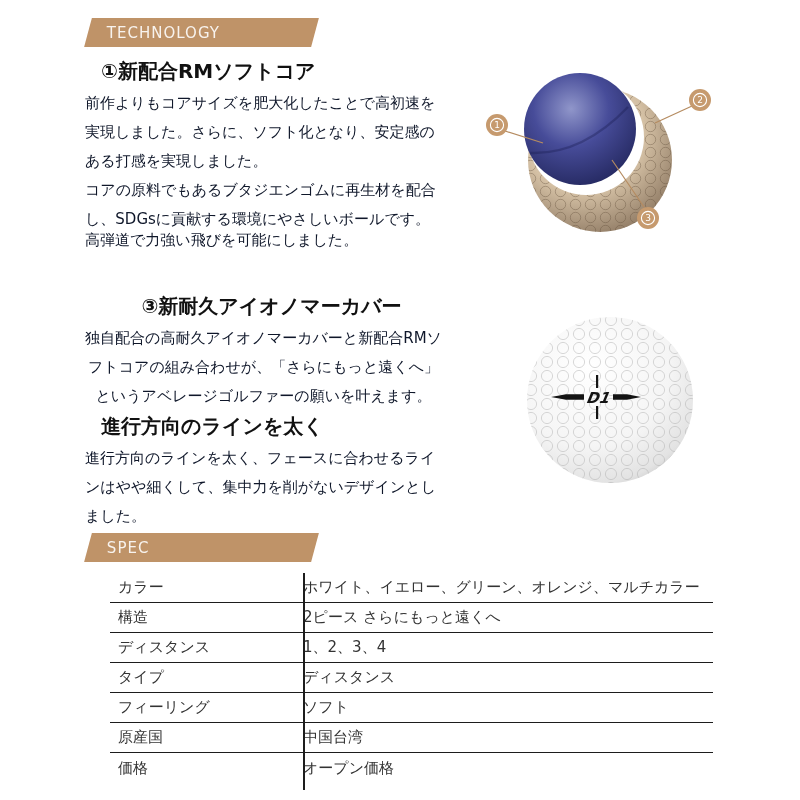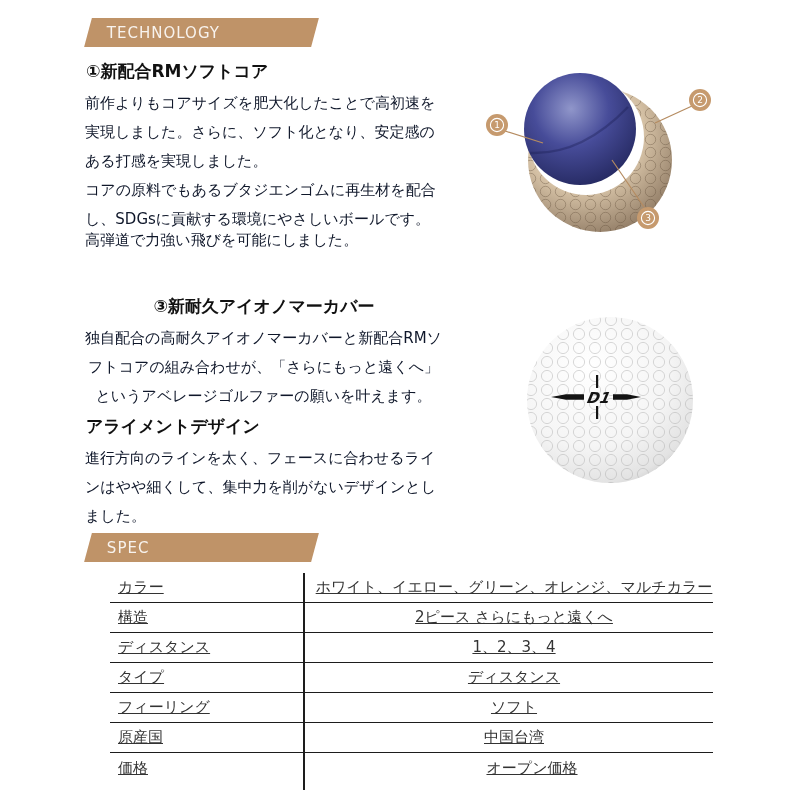--- a/index.html
+++ b/index.html
@@ -22,40 +22,40 @@
     color: #f8f3ee; font-size: 15px; letter-spacing: 1px;
     padding-left: 19px; font-weight: 500;
   }
   
   .tech-section { position: absolute; left: 85px; width: 357px; }
   .tech-section--1 { top: 58px; }
   .tech-section--2 { top: 226px; }
   .tech-section--3 { top: 293px; text-align: center; }
   .tech-section--4 { top: 413px; }
   .tech-section h3 {
-    font-size: 17px; line-height: 26px; font-weight: bold;
-    color: #111111; margin: 0 0 5px 1px;
+    font-size: 20px; line-height: 26px; font-weight: bold;
+    color: #111111; margin: 0 0 5px 16px;
   }
   .tech-section p {
     font-size: 15px; line-height: 29px; color: #0f172a;
     white-space: pre-line;
   }
   
   .cutaway-svg { position: absolute; left: 478px; top: 55px; width: 245px; height: 195px; }
   .d1ball-svg  { position: absolute; left: 523px; top: 313px; width: 175px; height: 175px; }
   
   .spec-table { position: absolute; left: 110px; top: 573px; width: 603px; }
   .spec-row {
     display: flex; align-items: center; height: 30px;
     border-bottom: 1.5px solid #1d1d1d;
-    font-size: 15px; color: #333333; text-decoration: underline;
+    font-size: 15px; color: #333333;
   }
-  .spec-row--last { border-bottom: none; gap: 36px; }
+  .spec-row--last { border-bottom: none; }
   .spec-row__label { width: 193px; padding-left: 8px; flex: 0 0 auto; }
-  .spec-row__value { padding-left: 12px; flex: 1 1 auto; text-align: center; }
+  .spec-row__value { flex: 1 1 auto; }
   .spec-divider {
     position: absolute; left: 303px; top: 573px;
     width: 1.5px; height: 217px; background: #1d1d1d;
   }
 </style>
 </head>
 <body>
 
 <div class="page">
 
@@ -69,21 +69,21 @@
 コアの原料でもあるブタジエンゴムに再生材を配合し、SDGsに貢献する環境にやさしいボールです。</p>
   </section>
   <section class="tech-section tech-section--2">
     <p>高弾道で力強い飛びを可能にしました。</p>
   </section>
   <section class="tech-section tech-section--3">
     <h3>③新耐久アイオノマーカバー</h3>
     <p>独自配合の高耐久アイオノマーカバーと新配合RMソフトコアの組み合わせが、「さらにもっと遠くへ」というアベレージゴルファーの願いを叶えます。</p>
   </section>
   <section class="tech-section tech-section--4">
-    <h3>アライメントデザイン</h3>
+    <h3>進行方向のラインを太く</h3>
     <p>進行方向のラインを太く、フェースに合わせるラインはやや細くして、集中力を削がないデザインとしました。</p>
   </section>
 
   <svg class="cutaway-svg" viewBox="0 0 245 195">
     <defs>
       <radialGradient id="covG" cx="38%" cy="30%" r="78%">
         <stop offset="0" stop-color="#f6eee1"></stop>
         <stop offset="0.55" stop-color="#d4c0a4"></stop>
         <stop offset="1" stop-color="#8b7660"></stop>
       </radialGradient>

